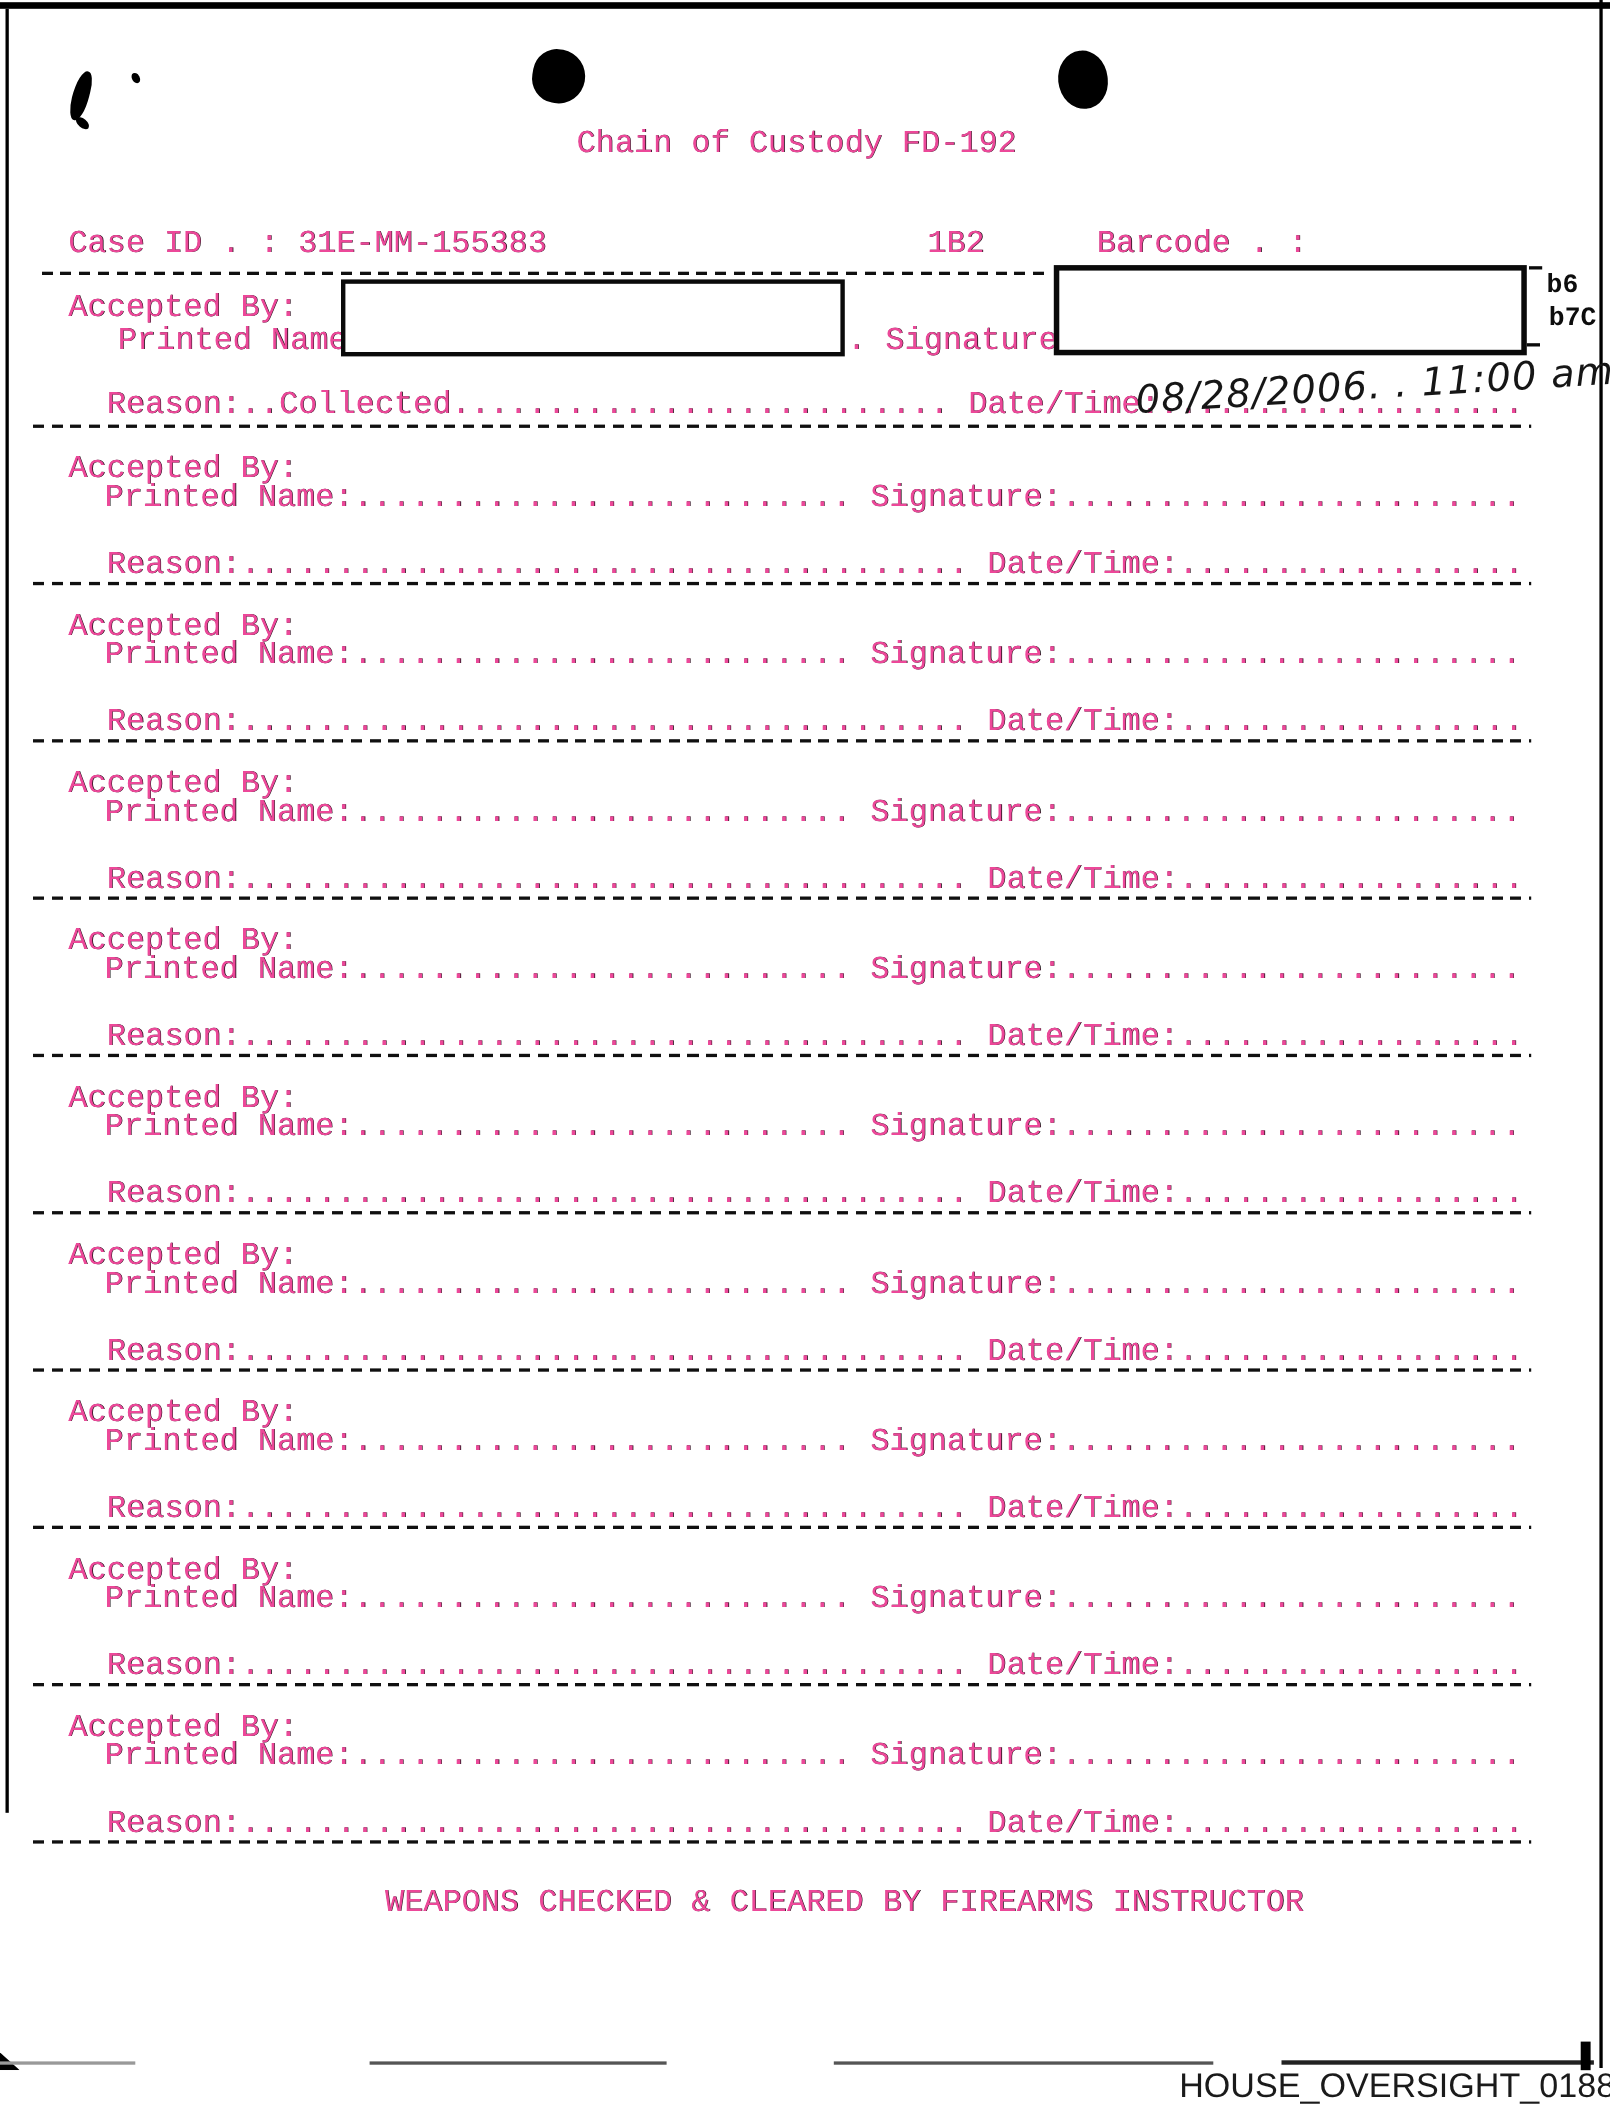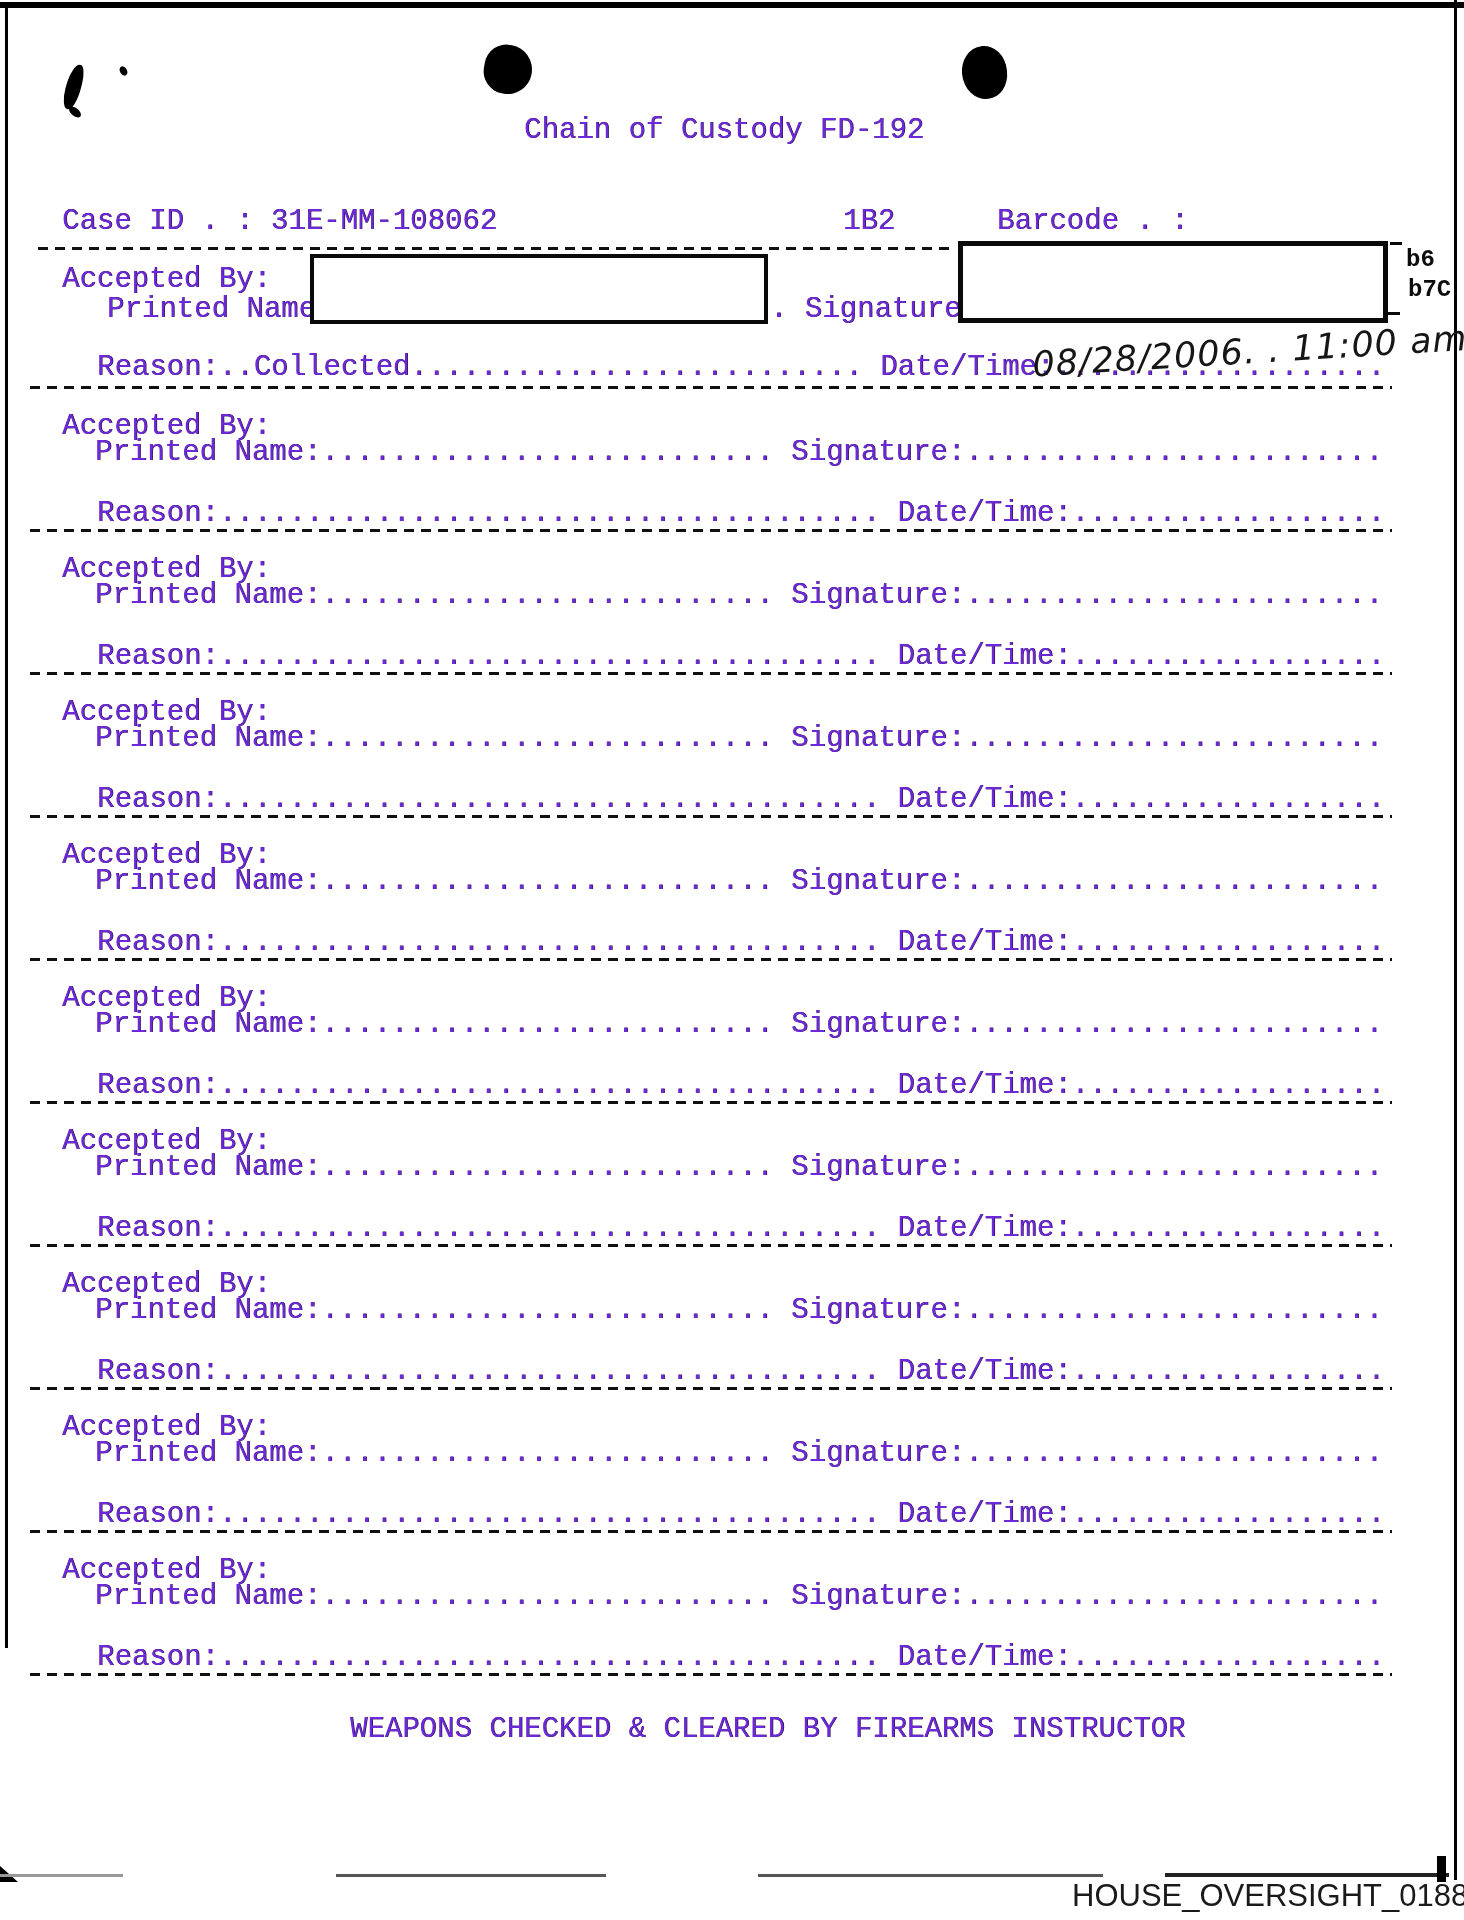--- a/index.html
+++ b/index.html
@@ -9,21 +9,21 @@
     margin:0 auto;
     background:#ffffff;
     overflow:hidden;
     font-family:"Liberation Mono", monospace;
   }
   .t{
     position:absolute;
     font-family:"Liberation Mono", monospace;
     font-size:29px;
     line-height:1.1;
-    color:#6d28d9;
+    color:#ec4899;
     white-space:pre;
     text-shadow:0.5px 0 0 #0d0d0d;
   }
   .sep{
     position:absolute;
     height:3px;
     background:repeating-linear-gradient(to right,#101010 0px,#101010 10px,transparent 10px,transparent 17px);
   }
   .redact{
     position:absolute;
@@ -70,21 +70,21 @@
 
   <div class="punch" style="left:66px;top:64px;width:15px;height:46px;border-radius:60% 40% 55% 45%;transform:rotate(14deg);"></div>
   <div class="punch" style="left:68px;top:108px;width:14px;height:8px;border-radius:50%;transform:rotate(40deg);"></div>
   <div class="punch" style="left:120px;top:66px;width:7px;height:10px;border-radius:50%;transform:rotate(-30deg);"></div>
 
   <div class="punch" style="left:484px;top:45px;width:48px;height:49px;border-radius:47% 53% 52% 48%;transform:rotate(10deg);"></div>
   <div class="punch" style="left:962px;top:46px;width:45px;height:53px;border-radius:50% 50% 48% 52%;transform:rotate(-6deg);"></div>
 
   <div class="t" style="left:524px;top:115px;">Chain of Custody FD-192</div>
 
-  <div class="t" style="left:62px;top:206px;">Case ID . : 31E-MM-108062</div>
+  <div class="t" style="left:62px;top:206px;">Case ID . : 31E-MM-155383</div>
   <div class="t" style="left:843px;top:206px;">1B2</div>
   <div class="t" style="left:997px;top:206px;">Barcode . :</div>
 
   <div class="sep" style="left:38px;top:247px;width:915px;"></div>
 
   <div class="t" style="left:62px;top:264px;">Accepted By:</div>
   <div class="t" style="left:95px;top:294px;margin-left:12px;">Printed Name</div>
   <div class="redact" style="left:310px;top:254px;width:458px;height:70px;"></div>
   <div class="t" style="left:770px;top:294px;">. Signature</div>
   <div class="redact" style="left:958px;top:241px;width:430px;height:82px;border-width:5px;"></div>

